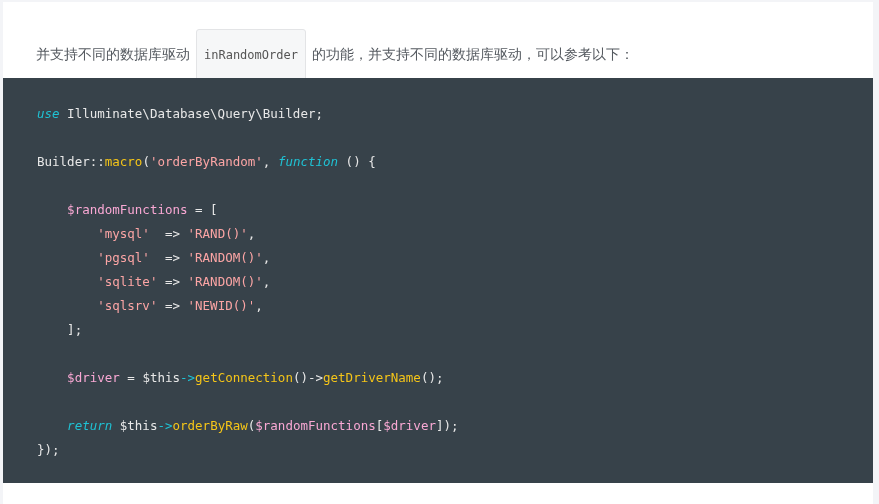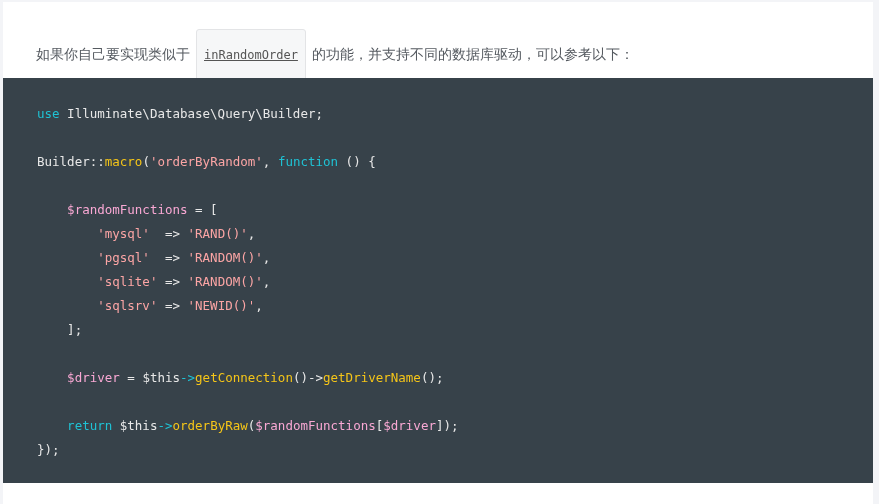--- a/index.html
+++ b/index.html
@@ -14,42 +14,42 @@
   }
   .intro {
     position: absolute; left: 33px; top: 27px;
     font-size: 14px; color: #555a60; line-height: 22px; white-space: nowrap;
   }
   .inline-code {
     display: inline-block;
     font-family: "DejaVu Sans Mono", monospace; font-size: 12px;
     color: #555; background: #f6f7f8;
     border: 1px solid #e3e4e6; border-radius: 3px;
-    padding: 16px 7px; line-height: 19px; margin: 0 6px; text-decoration: underline;
+    padding: 16px 7px; line-height: 19px; margin: 0 6px;
   }
   .code-block {
     position: absolute; left: 0; top: 76px; width: 870px; height: 405px;
     background: #37424a;
   }
   pre {
     margin: 0; position: absolute; left: 34px; top: 24px;
     font-family: "DejaVu Sans Mono", monospace; font-size: 12.5px;
     line-height: 24px; color: #e8e8e8;
   }
-  .kw { color: #1fc2d4; }
+  .kw { color: #1fc2d4; font-style: italic; }
   .var { color: #f9a8d4; }
   .fn { color: #f5c518; text-align: center; }
   .str { color: #fca5a5; }
   .op { color: #1fc2d4; }
   .plain { color: #e8e8e8; }
 </style>
 </head>
 <body>
 
 <div class="card">
   <p class="intro" style="margin:0">
-    <span>如果你自己要实现类似于</span><code class="inline-code">inRandomOrder</code><span>的功能，并支持不同的数据库驱动，可以参考以下：</span>
+    <span>并支持不同的数据库驱动</span><code class="inline-code">inRandomOrder</code><span>的功能，并支持不同的数据库驱动，可以参考以下：</span>
   </p>
 
   <div class="code-block">
     <pre id="code-pre"><div><span class="kw">use</span> Illuminate\Database\Query\Builder;</div><div>&nbsp;</div><div>Builder<span class="plain">::</span><span class="fn">macro</span>(<span class="str">'orderByRandom'</span>, <span class="kw">function</span> () {</div><div>&nbsp;</div><div>    <span class="var">$randomFunctions</span> = [</div><div>        <span class="str">'mysql'</span>  =&gt; <span class="str">'RAND()'</span>,</div><div>        <span class="str">'pgsql'</span>  =&gt; <span class="str">'RANDOM()'</span>,</div><div>        <span class="str">'sqlite'</span> =&gt; <span class="str">'RANDOM()'</span>,</div><div>        <span class="str">'sqlsrv'</span> =&gt; <span class="str">'NEWID()'</span>,</div><div>    ];</div><div>&nbsp;</div><div>    <span class="var">$driver</span> = <span class="plain">$this</span><span class="op">-&gt;</span><span class="fn">getConnection</span>()-&gt;<span class="fn">getDriverName</span>();</div><div>&nbsp;</div><div>    <span class="kw">return</span> <span class="plain">$this</span><span class="op">-&gt;</span><span class="fn">orderByRaw</span>(<span class="var">$randomFunctions</span>[<span class="var">$driver</span>]);</div><div>});</div></pre>
   </div>
 </div>
 
 </body></html>

